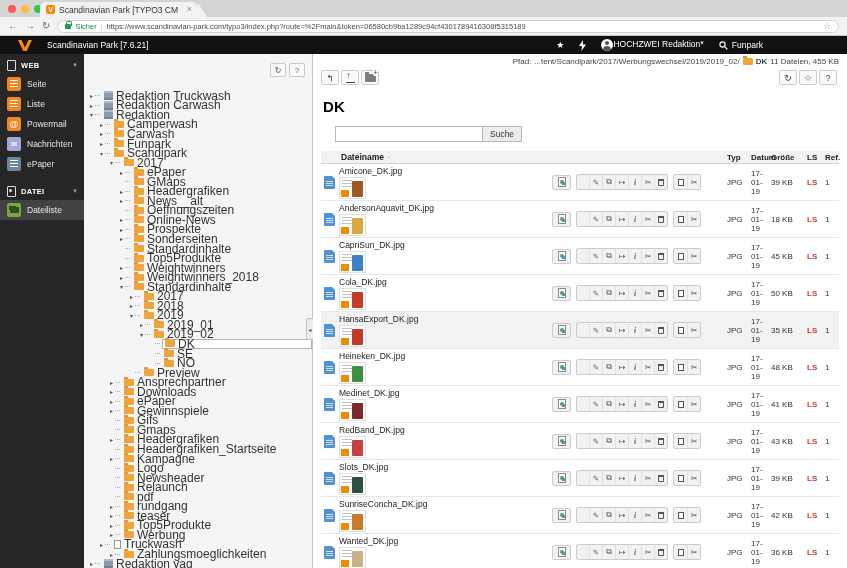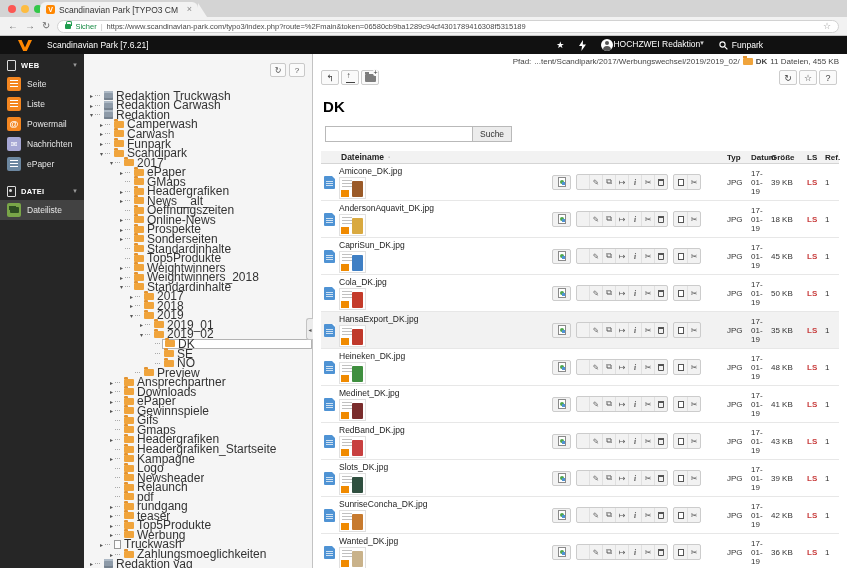--- a/index.html
+++ b/index.html
@@ -92,21 +92,21 @@
   .dbtn{min-width:18px;height:15px;border:1px solid #ccc;background:#fafafa;border-radius:2px;margin-right:2px;
     font-size:9px;color:#444;display:inline-flex;align-items:center;justify-content:center;padding:0 2px;position:relative}
   .dh-right{margin-left:auto;display:flex}
   .icn-upload{position:relative;width:9px;height:10px}
   .icn-upload:before{content:"↑";position:absolute;left:1px;top:-2px;font-size:8px}
   .icn-upload:after{content:"";position:absolute;left:0;bottom:0;width:9px;height:1px;background:#444}
   .icn-newfolder{width:11px;height:8px;background:#7d7d7d;border-radius:1px;position:relative}
   .icn-newfolder:before{content:"";position:absolute;top:-2px;left:0;width:4px;height:2px;background:#7d7d7d}
   .icn-newfolder:after{content:"+";position:absolute;right:-2px;top:-5px;font-size:7px;color:#333;background:#fafafa;border-radius:50%}
   .page-title{font-size:15px;font-weight:bold;color:#000;margin:13px 0 11px 2px;letter-spacing:.2px}
-  .search-row{display:flex;margin-left:4px}
+  .search-row{display:flex;margin-left:14px}
   .search-input{width:148px;height:16px;border:1px solid #b9b9b9;font-size:9px;padding:0 4px;outline:none;border-radius:0}
   .search-btn{height:16px;border:1px solid #b9b9b9;border-left:none;background:#ececec;font-size:8.5px;color:#333;padding:0 7px}
   
   .filetable{margin-top:9px}
   .thead{display:flex;align-items:center;height:13px;background:#f2f2f2;border-bottom:1px solid #d5d5d5;
     font-size:8.5px;font-weight:bold;color:#222}
   .th-name{padding-left:20px;display:flex;align-items:center;gap:4px}
   .sort-hint{color:#c9c9c9;font-size:6px;font-weight:normal}
   .row-meta{margin-left:auto;display:flex;align-items:center;font-size:8px;color:#333;padding-right:2px}
   .m-type{width:24px}.m-date{width:20px}.m-size{width:36px}.m-ls{width:18px}.m-ref{width:12px}

